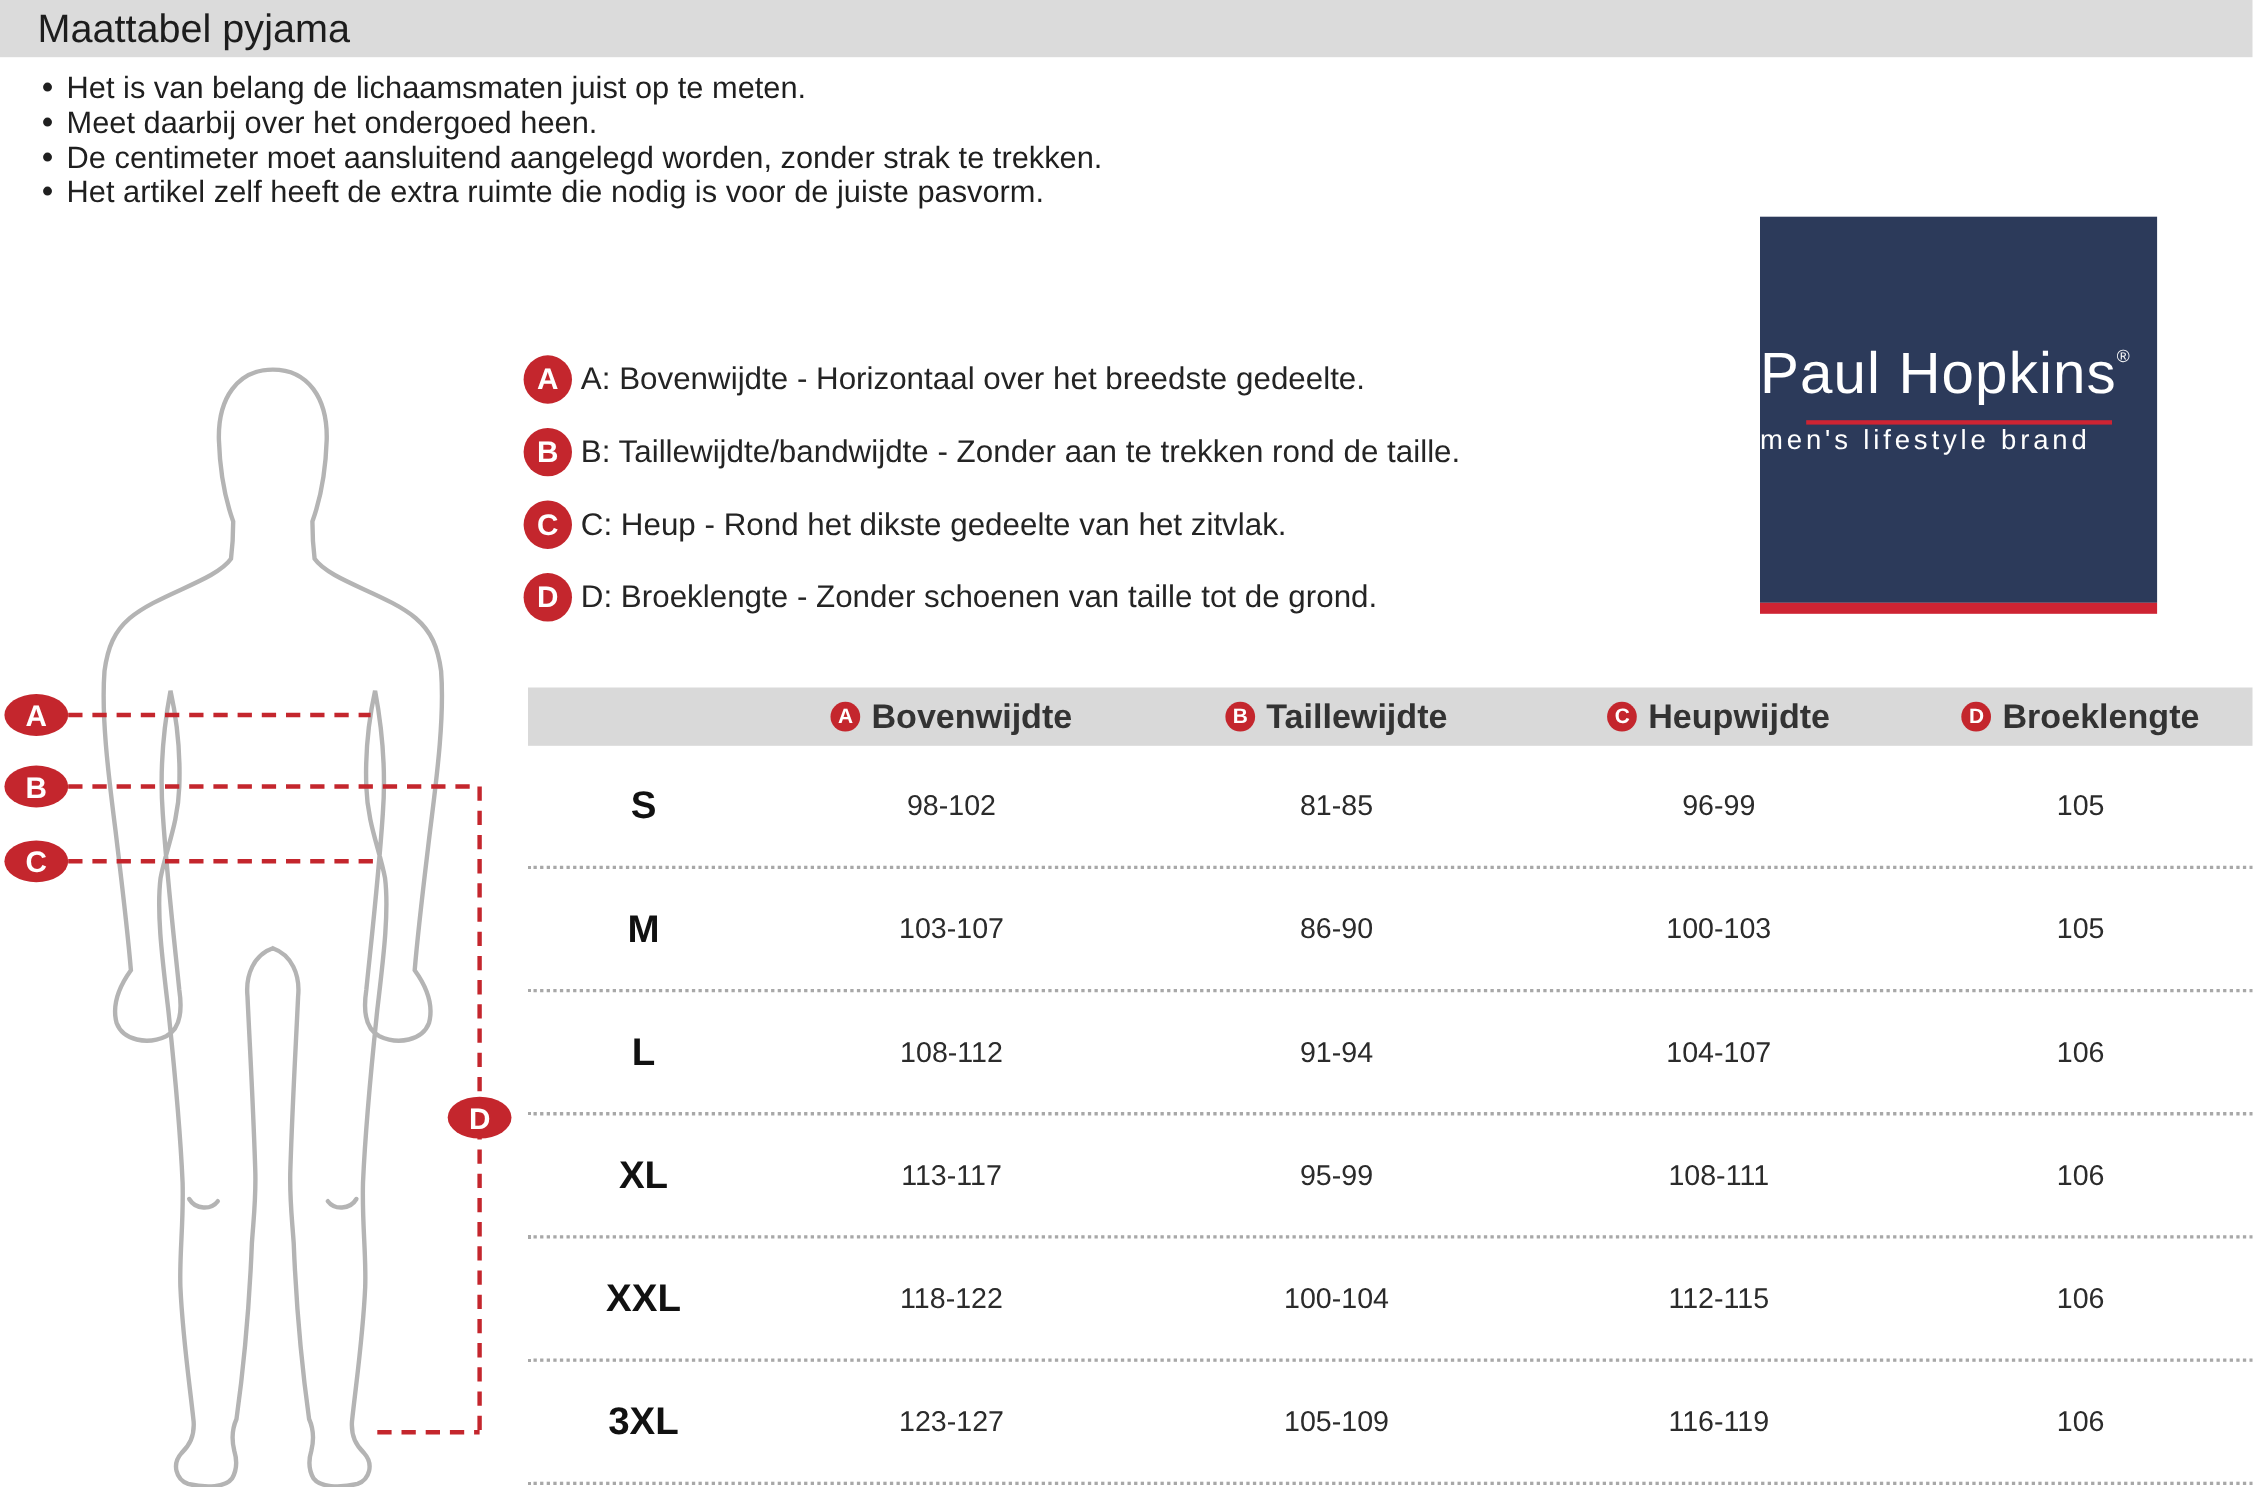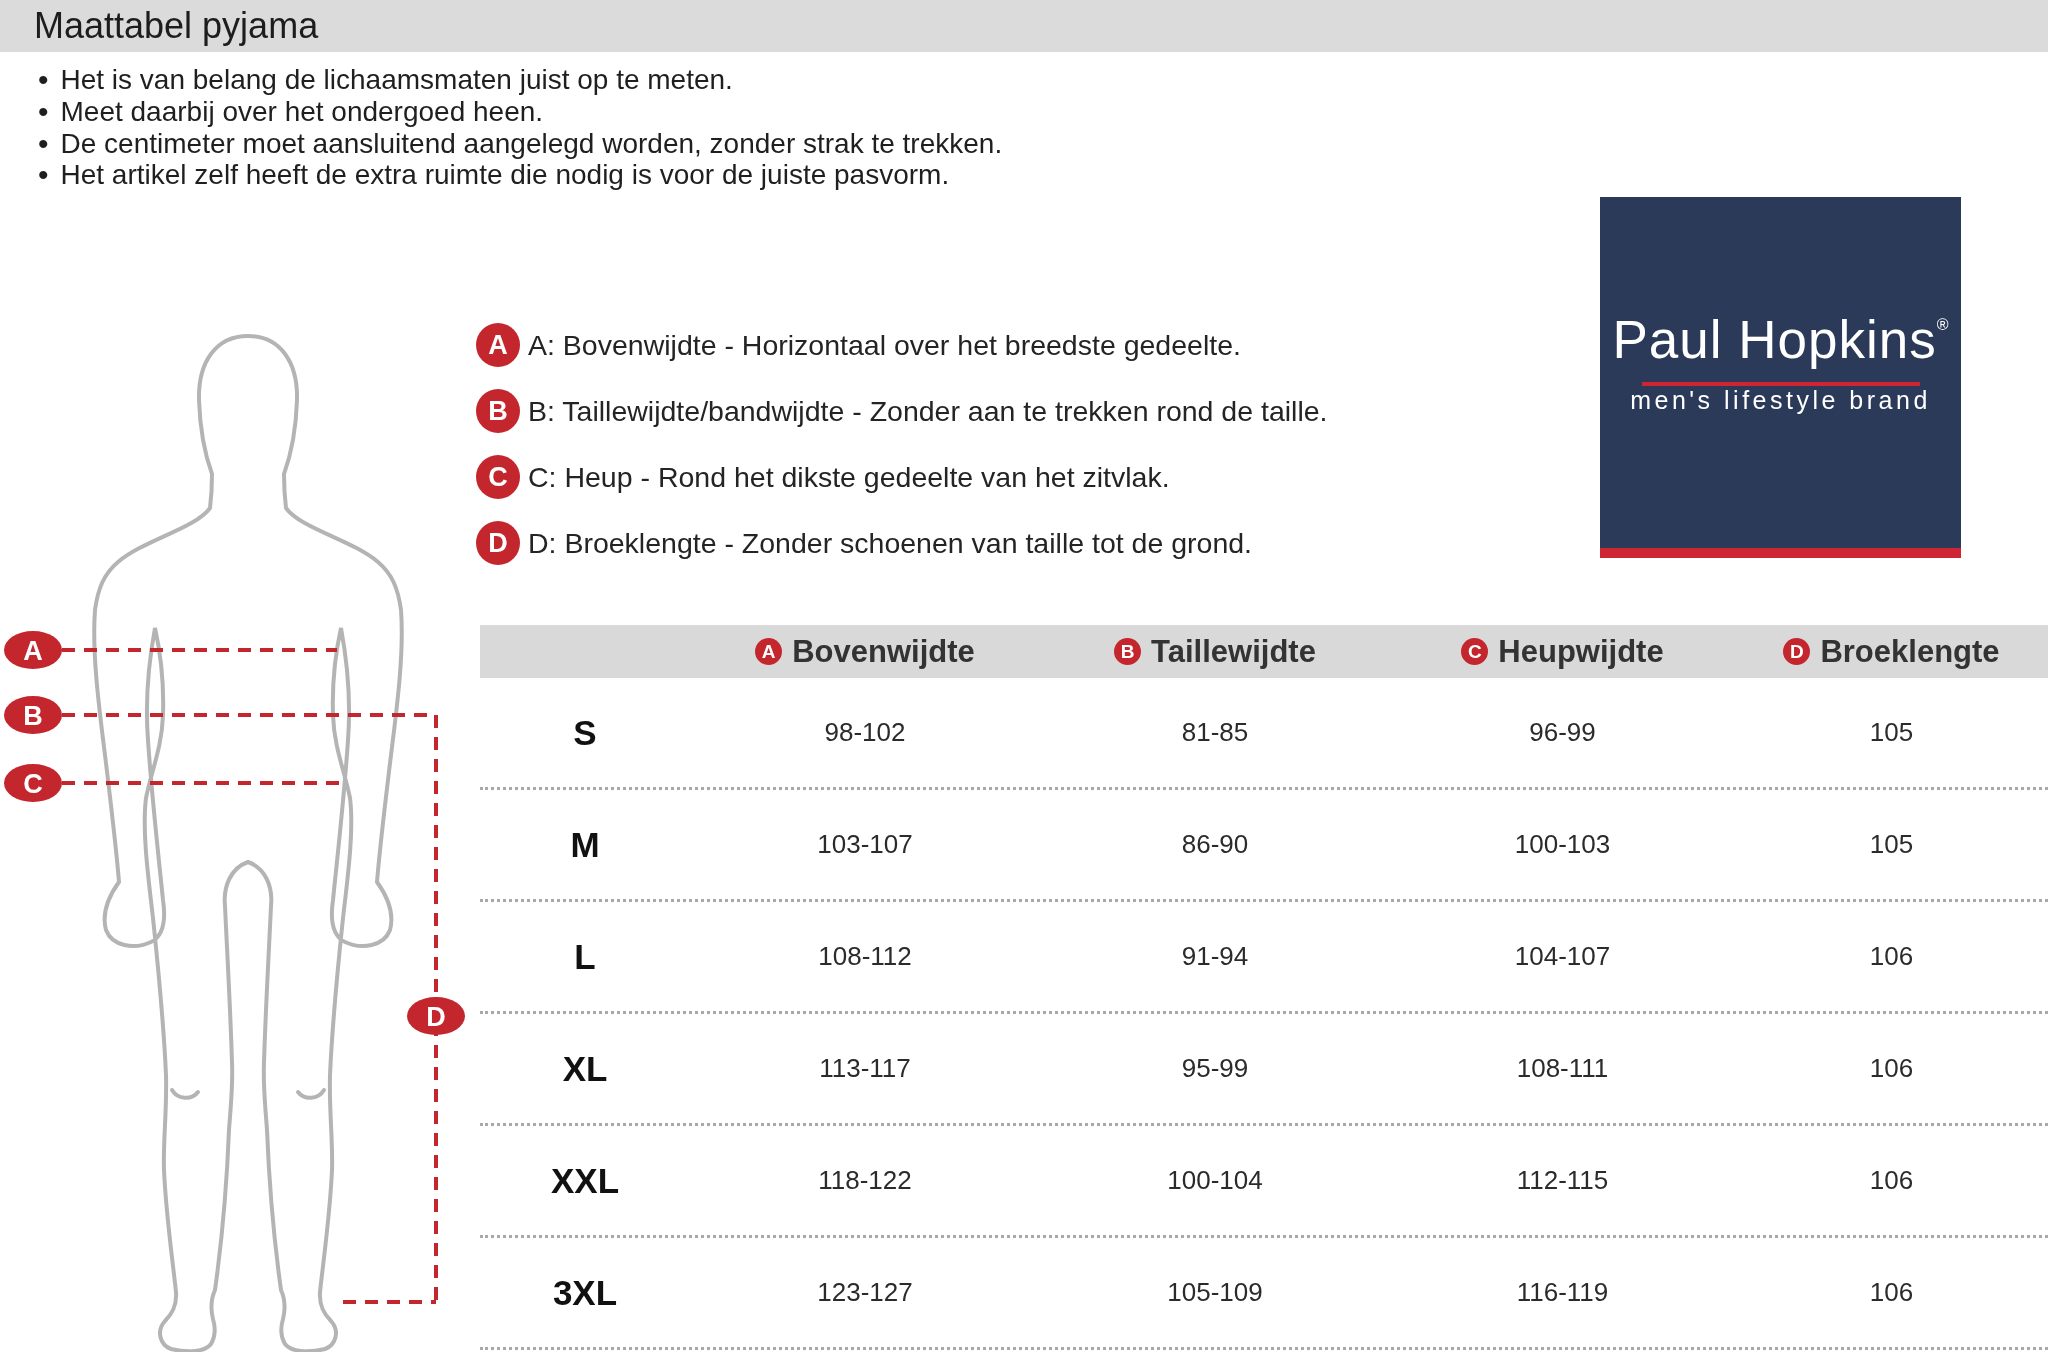--- a/index.html
+++ b/index.html
@@ -18,21 +18,21 @@
 
   
   .legend { position:absolute; left:476px; top:323px; }
   .legend-row { display:flex; align-items:center; height:44px; margin-bottom:22px; }
   .legend-badge { width:44px; height:44px; border-radius:50%; background:#c4262d; color:#ffffff;
                   font-size:27px; font-weight:bold; text-align:center; line-height:44px; flex:0 0 44px; }
   .legend-text { margin-left:8px; font-size:28.5px; color:#242424; white-space:nowrap; }
 
   
   .logo { position:absolute; left:1600px; top:197px; width:361px; height:361px; }
-  .logo-box { position:absolute; left:0; top:0; width:361px; height:351px; background:#2c3a5a; text-align:center; }
+  .logo-box { position:absolute; left:0; top:0; width:361px; height:351px; background:#2c3a5a; text-align:left; }
   .logo-brand { margin-top:112px; font-size:53px; color:#ffffff; letter-spacing:1px; font-weight:400; white-space:nowrap; }
   .logo-brand sup { font-size:16px; vertical-align:28px; letter-spacing:0; }
   .logo-rule { width:278px; height:4px; background:#ce2433; margin:12px auto 0 auto; }
   .logo-tagline { font-size:25px; color:#ffffff; letter-spacing:3.5px; white-space:nowrap; }
   .logo-stripe { position:absolute; left:0; bottom:0; width:361px; height:10px; background:#ce2433; }
 
   
   .figure { position:absolute; left:0; top:320px; }
 
   

